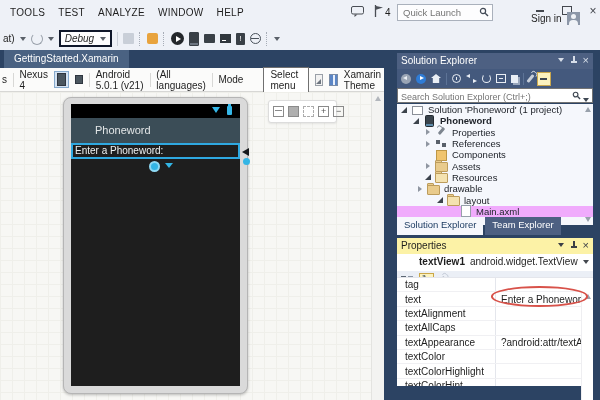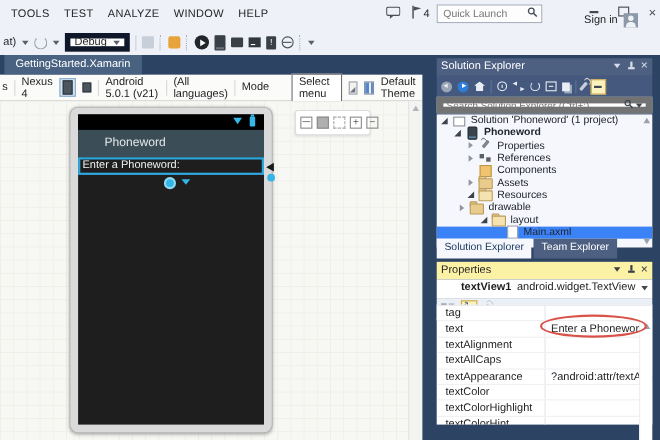--- a/index.html
+++ b/index.html
@@ -19,21 +19,21 @@
   .maxbox{width:8px;height:7px;border:1px solid #44484F;}
   .closex{font-size:12px;line-height:10px;}
   .signin{left:531px;top:13px;font-size:10px;}
   .avatar{left:567px;top:12px;width:13px;height:13px;background:#8C97A8;position:absolute;}
   .avatar:before{content:"";position:absolute;left:4px;top:2px;width:5px;height:5px;border-radius:50%;background:#EFF2F6;}
   .avatar:after{content:"";position:absolute;left:2px;top:8px;width:9px;height:5px;border-radius:4px 4px 0 0;background:#EFF2F6;}
   
   .maintb{left:0;top:27px;width:600px;height:23px;display:flex;align-items:center;gap:5px;padding-left:3px;box-sizing:border-box;}
   .caret{width:0;height:0;border-left:3px solid transparent;border-right:3px solid transparent;border-top:4px solid #5A6069;display:inline-block;}
   .circ-arrow{width:10px;height:10px;border:1.5px solid #9AA1AB;border-radius:50%;border-top-color:transparent;display:inline-block;}
-  .combo{height:17px;border:5px solid #0f172a;background:#FDFDFE;display:flex;align-items:center;padding:0 4px;gap:6px;box-sizing:border-box;}
+  .combo{height:17px;border:2px solid #0f172a;background:#FDFDFE;display:flex;align-items:center;padding:0 4px;gap:6px;box-sizing:border-box;font-style:italic;}
   .vsep{width:1px;height:14px;background:#CBD0D9;}
   .dotsep{width:2px;height:14px;border-left:1px dotted #A7ADB7;}
   .gicon{width:11px;height:11px;background:#C9CFD8;border-radius:1px;}
   .oicon{width:11px;height:11px;background:#E8A33D;border-radius:2px;}
   .d-play{width:13px;height:13px;border-radius:50%;background:#23272B;position:relative;}
   .d-play:after{content:"";position:absolute;left:5px;top:3.5px;border-top:3px solid transparent;border-bottom:3px solid transparent;border-left:5px solid #FFF;}
   .d-phone{width:8px;height:12px;border:1px solid #394047;border-radius:1px;background:#394047;box-shadow:inset 0 -2px 0 #6B7480;}
   .d-box{width:11px;height:9px;background:#394047;border-radius:1px;}
   .d-console{width:11px;height:9px;background:#30373D;position:relative;}
   .d-console:after{content:"";position:absolute;left:2px;bottom:2px;width:4px;height:1px;background:#FFF;}
@@ -108,26 +108,26 @@
   .se-sync:before{content:"";position:absolute;left:0;top:0;border-top:2.5px solid transparent;border-bottom:2.5px solid transparent;border-right:4.5px solid #E9EEF5;}
   .se-sync:after{content:"";position:absolute;right:0;bottom:0;border-top:2.5px solid transparent;border-bottom:2.5px solid transparent;border-left:4.5px solid #E9EEF5;}
   .se-refresh{width:9px;height:9px;border:1.5px solid #E9EEF5;border-radius:50%;border-top-color:transparent;box-sizing:border-box;}
   .se-collapse{width:10px;height:9px;border:1px solid #E9EEF5;position:relative;box-sizing:border-box;}
   .se-collapse:after{content:"";position:absolute;left:2px;top:3px;right:2px;border-top:1px solid #E9EEF5;}
   .se-copy{width:7px;height:8px;background:#E9EEF5;box-shadow:2px 2px 0 #9AA7BC;}
   .wrench{width:3px;height:9px;background:#C8CFDA;transform:rotate(40deg);border-radius:1px;position:relative;}
   .wrench:before{content:"";position:absolute;top:-4px;left:-2px;width:5px;height:3px;border:1.5px solid #C8CFDA;border-bottom:none;border-radius:3px 3px 0 0;}
   .se-showall{width:14px;height:14px;background:#FBF2BF;border:1px solid #C9A74E;position:relative;box-sizing:border-box;}
   .se-showall:after{content:"";position:absolute;left:2px;top:5px;width:7px;height:2px;background:#3E4752;}
-  .sesearch{top:38px;height:15px;background:#FFF;border:6px solid #737373;display:flex;align-items:center;}
+  .sesearch{top:38px;height:15px;background:#FFF;border:1px solid #737373;display:flex;align-items:flex-end;}
   .sesearch input{flex:1;border:none;outline:none;background:transparent;font:9px "Liberation Sans",sans-serif;color:#6B6F76;padding:0 3px;min-width:0;}
   
   .setree{top:54px;height:121px;background:#F5F7FC;overflow:hidden;position:absolute;}
   .trow{display:flex;align-items:center;height:11.3px;white-space:nowrap;}
-  .trow.sel{background:#3b82f6;}
+  .trow.sel{background:#f0abfc;}
   .tlab{font-size:9.5px;color:#20242B;margin-left:2px;}
   .tlab.b{font-weight:bold;}
   .exp{width:10px;height:10px;flex:none;position:relative;display:inline-block;}
   .exp-collapsed:after{content:"";position:absolute;left:2px;top:2px;border-top:3px solid transparent;border-bottom:3px solid transparent;border-left:4px solid #8F96A1;}
   .exp-expanded:after{content:"";position:absolute;left:1px;top:2px;border-left:6px solid transparent;border-bottom:6px solid #3C434C;}
   .ticn{width:13px;height:12px;flex:none;margin:0 2px 0 1px;position:relative;display:inline-block;}
   .i-sol:after{content:"";position:absolute;left:1px;top:2px;width:9px;height:7px;border:1px solid #8A8F98;background:#FFF;}
   .i-proj:after{content:"";position:absolute;left:2px;top:0;width:7px;height:10px;background:#39434C;border:1px solid #232A31;border-radius:1.5px;box-shadow:inset 0 -2px 0 #5C89A8;}
   .i-wrench:after{content:"";position:absolute;left:5px;top:1px;width:3px;height:8px;background:#7D858F;transform:rotate(40deg);border-radius:1px;}
   .i-wrench:before{content:"";position:absolute;left:2px;top:0;width:5px;height:3px;border:1.5px solid #7D858F;border-bottom:none;border-radius:3px 3px 0 0;transform:rotate(40deg);}
@@ -250,21 +250,21 @@
     <span class="ic-land"></span>
     <span class="vsep"></span>
     <span>Android 5.0.1 (v21)</span>
     <span class="vsep"></span>
     <span>(All languages)</span>
     <span class="vsep"></span>
     <span>Mode</span>
     <span class="selmenu">Select menu</span>
     <span class="ic-corner"></span>
     <span class="ic-theme"></span>
-    <span>Default Theme</span>
+    <span>Xamarin Theme</span>
   </div>
 
   <div class="abs canvas"></div>
   <div class="abs cscroll">
       <span class="cs-up"></span>
     </div>
 
   <div class="abs phone">
     <div class="screen">
       <div class="statusbar">

